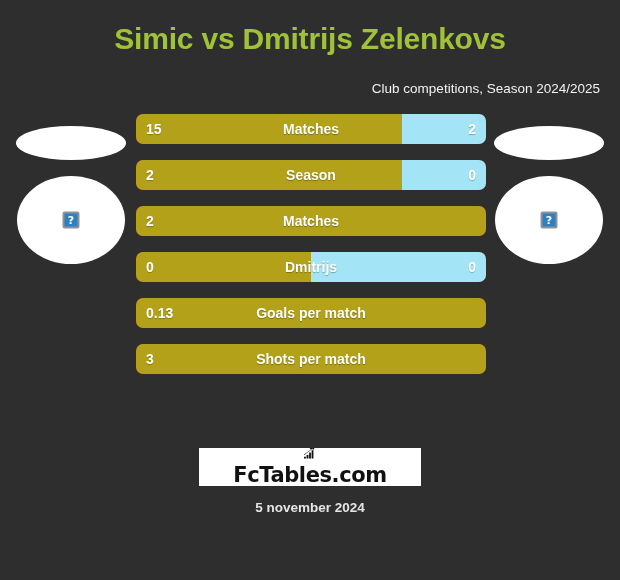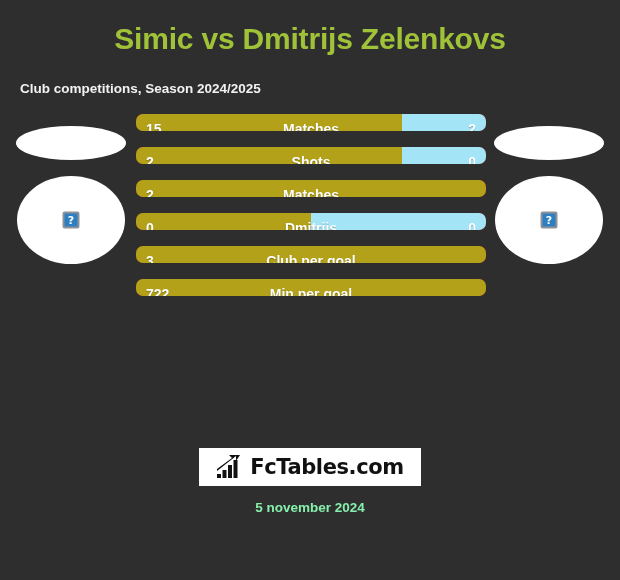--- a/index.html
+++ b/index.html
@@ -22,24 +22,24 @@
     color: #a0c238;
     font-size: 30px;
     font-weight: bold;
     letter-spacing: -0.2px;
     margin: 8px;
     padding: 14px 20px 0 20px;
     line-height: 34px;
     white-space: nowrap;
   }
   .page-subtitle {
-    text-align: left;
+    text-align: right;
     color: #f2f2f2;
     font-size: 13.5px;
-    font-weight: bold;
+    font-weight: normal;
     margin: 0;
     padding: 16px 20px 0 20px;
     line-height: 18px;
   }
 
   
   .compare-area {
     position: relative;
     width: 620px;
     height: 320px;
@@ -98,21 +98,21 @@
 
   
   .stats {
     position: absolute;
     left: 136px;
     top: 0;
     width: 350px;
   }
   .stat-row {
     position: relative;
-    height: 17px;
+    height: 30px;
     margin-bottom: 16px;
     border-radius: 7px;
     overflow: hidden;
     background: #b91c1c;
   }
   .bar-left {
     position: absolute;
     left: 0; top: 0; bottom: 0;
     background: #b3a119;
   }
@@ -151,36 +151,37 @@
     left: 50%;
     transform: translateX(-50%);
     top: 448px;
     width: 222px;
     height: 38px;
     background: #ffffff;
     display: flex;
     align-items: center;
     justify-content: center;
     gap: 6px;
+    flex-direction: column;
   }
   .logo-icon { display: block; }
   .logo-text {
     color: #111111;
     font-size: 21px;
     font-weight: bold;
     letter-spacing: -0.4px;
     font-family: "DejaVu Sans", sans-serif;
     line-height: 21px;
   }
   .footer-date {
     position: absolute;
     left: 0; right: 0;
     top: 500px;
     text-align: center;
-    color: #86efac;
+    color: #e5e5e5;
     font-size: 13.5px;
     font-weight: bold;
   }
 </style>
 </head>
 <body>
 
 <h1 class="page-title">Simic vs Dmitrijs Zelenkovs</h1>
 <div class="page-subtitle">Club competitions, Season 2024/2025</div>
 
@@ -205,44 +206,44 @@
         <div class="bar-left" style="width: 76%; background: rgb(179, 161, 25);"></div>
         <div class="bar-right" style="width: 24%; background: rgb(163, 228, 247);"></div>
         <span class="val left">15</span>
         <span class="stat-label">Matches</span>
         <span class="val right">2</span>
       </div>
       <div class="stat-row">
         <div class="bar-left" style="width: 76%; background: rgb(179, 161, 25);"></div>
         <div class="bar-right" style="width: 24%; background: rgb(163, 228, 247);"></div>
         <span class="val left">2</span>
-        <span class="stat-label">Shots</span>
+        <span class="stat-label">Season</span>
         <span class="val right">0</span>
       </div>
       <div class="stat-row">
         <div class="bar-left" style="width: 100%; background: rgb(179, 161, 25);"></div>
         <span class="val left">2</span>
         <span class="stat-label">Matches</span>
       </div>
       <div class="stat-row">
         <div class="bar-left" style="width: 50%; background: rgb(179, 161, 25);"></div>
         <div class="bar-right" style="width: 50%; background: rgb(163, 228, 247);"></div>
         <span class="val left">0</span>
         <span class="stat-label">Dmitrijs</span>
         <span class="val right">0</span>
       </div>
       <div class="stat-row">
         <div class="bar-left" style="width: 100%; background: rgb(179, 161, 25);"></div>
+        <span class="val left">0.13</span>
+        <span class="stat-label">Goals per match</span>
+      </div>
+      <div class="stat-row">
+        <div class="bar-left" style="width: 100%; background: rgb(179, 161, 25);"></div>
         <span class="val left">3</span>
-        <span class="stat-label">Club per goal</span>
-      </div>
-      <div class="stat-row">
-        <div class="bar-left" style="width: 100%; background: rgb(179, 161, 25);"></div>
-        <span class="val left">722</span>
-        <span class="stat-label">Min per goal</span>
+        <span class="stat-label">Shots per match</span>
       </div>
     </div>
 </div>
 
 <div class="logo-wrap">
   <svg class="logo-icon" width="28" height="24" viewBox="0 0 28 24" aria-hidden="true">
     <rect x="1" y="19" width="4" height="4" fill="#111111"></rect>
     <rect x="6.5" y="15" width="4" height="8" fill="#111111"></rect>
     <rect x="12" y="10" width="4" height="13" fill="#111111"></rect>
     <rect x="17.5" y="5" width="4" height="18" fill="#111111"></rect>

